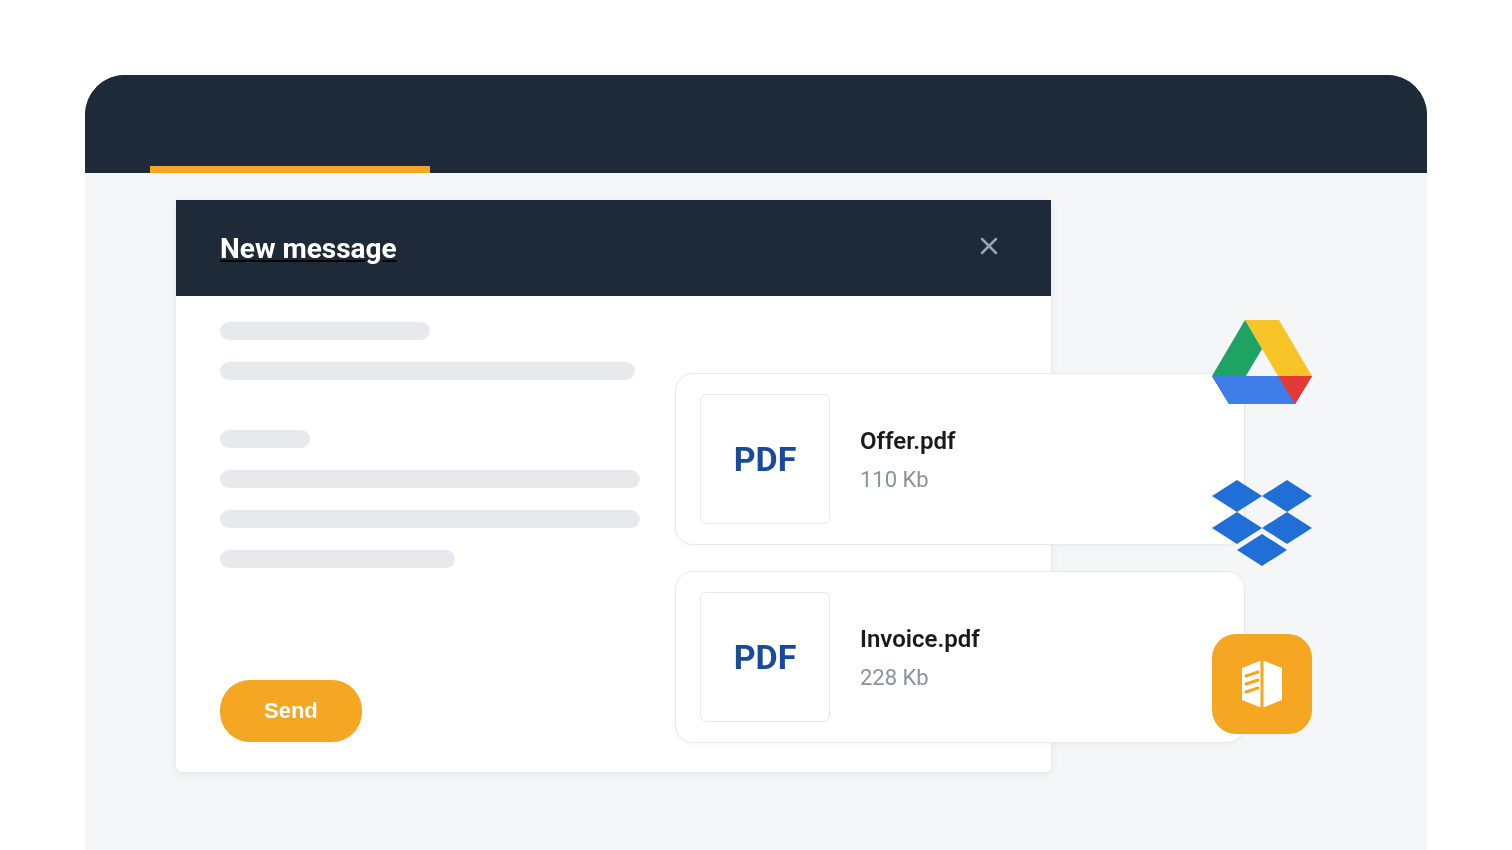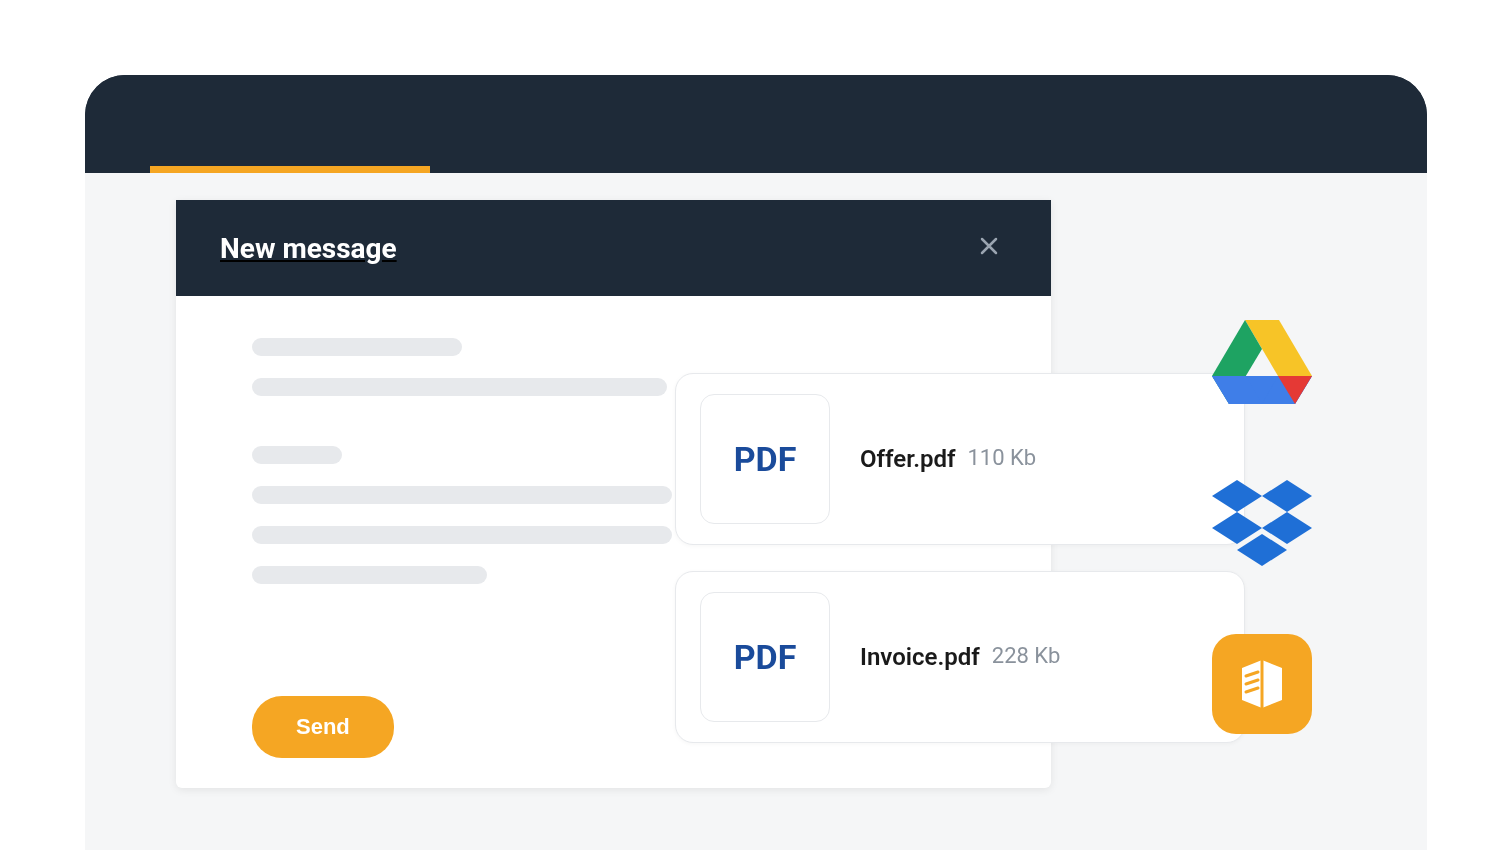--- a/index.html
+++ b/index.html
@@ -63,22 +63,21 @@
     }
     .compose-close {
       color: #9aa4b0;
       font-size: 24px;
       cursor: pointer;
       background: none;
       border: none;
       padding: 8px;
     }
     .compose-body {
-      padding: 42px 44px 30px 44px;
-      margin-left: 32px;
+      padding: 26px 44px 30px 44px;
     }
     .skel {
       background: #e7e9ec;
       border-radius: 20px;
       height: 18px;
       margin-bottom: 22px;
     }
     .skel.w1 { width: 210px; }
     .skel.w2 { width: 415px; }
     .skel.w3 { width: 90px; margin-top: 50px; }
@@ -108,31 +107,31 @@
       align-items: center;
       gap: 30px;
       box-shadow: 0 1px 4px rgba(0,0,0,0.04);
     }
     .attachment.a1 { top: 200px; }
     .attachment.a2 { top: 398px; }
     .att-icon {
       width: 130px;
       height: 130px;
       border: 1px solid #e7e9ec;
-      border-radius: 14px;
+      border-radius: 6px;
       display: flex;
       align-items: center;
       justify-content: center;
     }
     .pdf-label {
       color: #1a4b9b;
       font-size: 34px;
       font-weight: 700;
     }
-    .att-info { display: flex; flex-direction: row; gap: 12px; }
+    .att-info { display: flex; flex-direction: column; gap: 12px; }
     .att-name { font-size: 24px; font-weight: 600; color: #1a1a1a; }
     .att-size { font-size: 22px; color: #8a929c; }
     .provider {
       position: absolute;
       left: 1212px;
     }
     .provider.p1 { top: 316px; }
     .provider.p2 { top: 480px; }
     .provider.p3 { top: 634px; }
     .drive-icon { width: 100px; height: 90px; }

